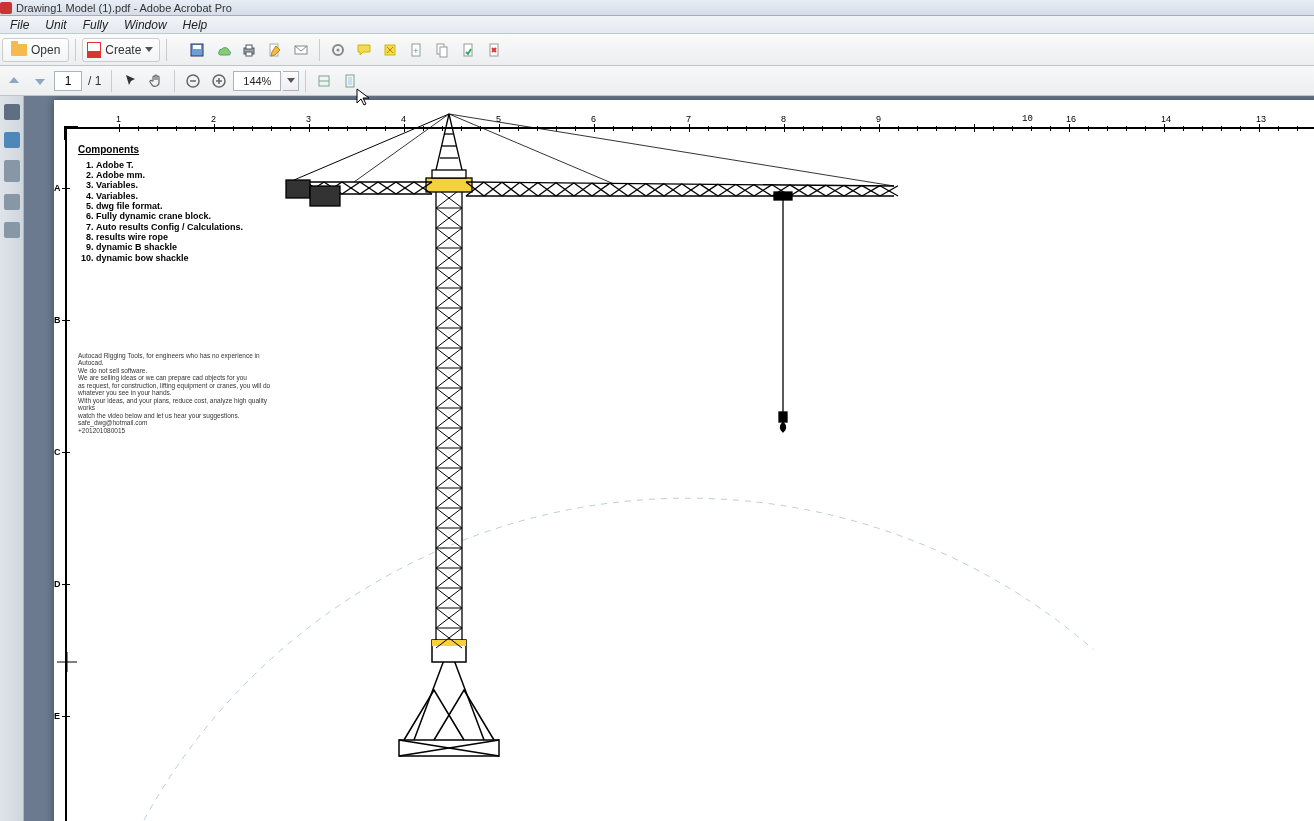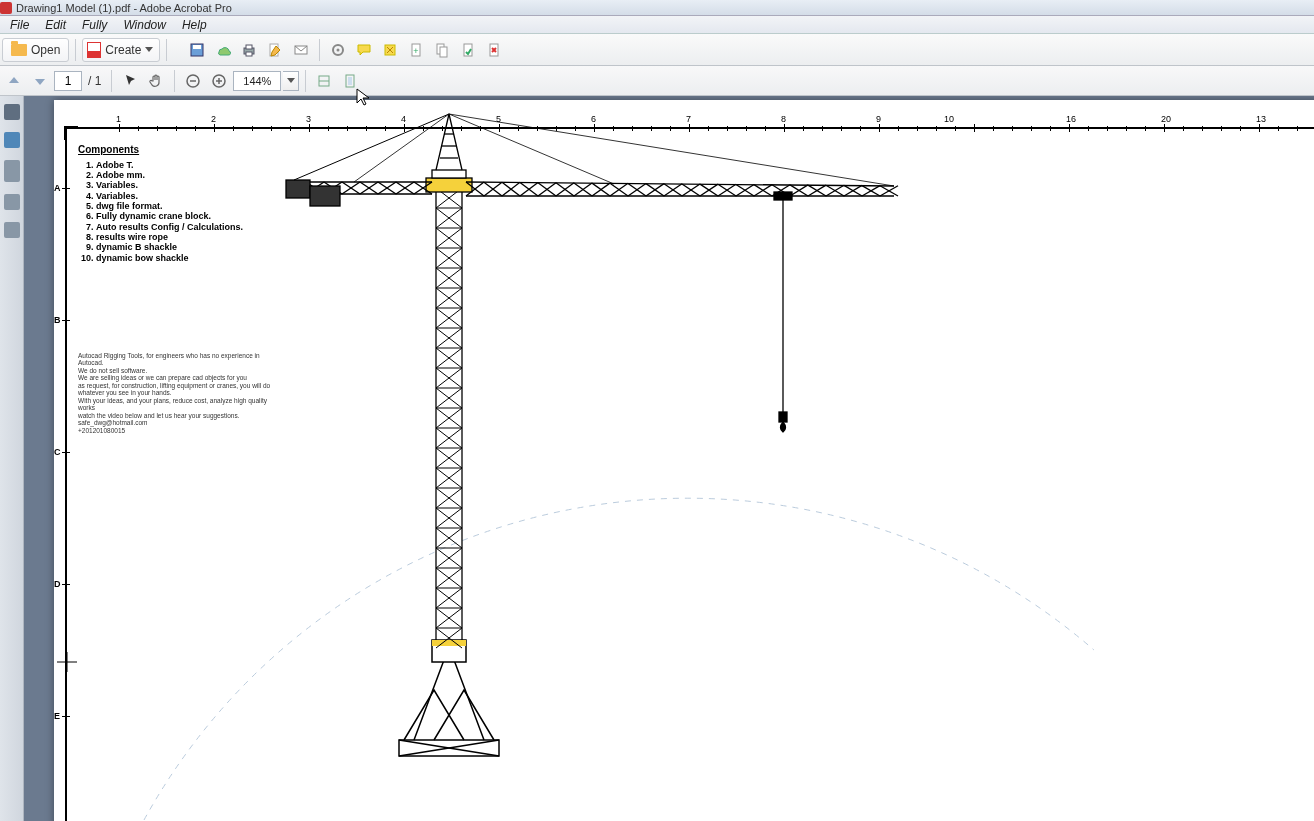--- a/index.html
+++ b/index.html
@@ -149,21 +149,21 @@
 </head>
 <body>
 
 <div class="titlebar">
   <div class="app-icon"></div>
   <span>Drawing1 Model (1).pdf - Adobe Acrobat Pro</span>
 </div>
 
 <div class="menubar">
   <span>File</span>
-  <span>Edit</span>
+  <span>Unit</span>
   <span>Fully</span>
   <span>Window</span>
   <span>Help</span>
 </div>
 
 <div class="toolbar">
   <div class="open-btn">
     <span class="folder-ic"></span>
     <span>Open</span>
   </div>
@@ -375,33 +375,33 @@
         <div class="ruler-tick" style="left: 844px; height: 5px; top: 26px;"></div>
         <div class="ruler-tick" style="left: 863px; height: 5px; top: 26px;"></div>
         <div class="ruler-tick" style="left: 882px; height: 5px; top: 26px;"></div>
         <div class="ruler-tick" style="left: 901px; height: 5px; top: 26px;"></div>
         <div class="ruler-num" style="left: 822px;">9</div>
         <div class="ruler-tick" style="left: 920px;"></div>
         <div class="ruler-tick" style="left: 939px; height: 5px; top: 26px;"></div>
         <div class="ruler-tick" style="left: 958px; height: 5px; top: 26px;"></div>
         <div class="ruler-tick" style="left: 977px; height: 5px; top: 26px;"></div>
         <div class="ruler-tick" style="left: 996px; height: 5px; top: 26px;"></div>
-        <div class="ruler-num" style="left: 890px;">10</div>
+        <div class="ruler-num" style="left: 968px; font-family: Liberation Mono, monospace;">10</div>
         <div class="ruler-tick" style="left: 1015px;"></div>
         <div class="ruler-tick" style="left: 1034px; height: 5px; top: 26px;"></div>
         <div class="ruler-tick" style="left: 1053px; height: 5px; top: 26px;"></div>
         <div class="ruler-tick" style="left: 1072px; height: 5px; top: 26px;"></div>
         <div class="ruler-tick" style="left: 1091px; height: 5px; top: 26px;"></div>
         <div class="ruler-num" style="left: 1012px;">16</div>
         <div class="ruler-tick" style="left: 1110px;"></div>
         <div class="ruler-tick" style="left: 1129px; height: 5px; top: 26px;"></div>
         <div class="ruler-tick" style="left: 1148px; height: 5px; top: 26px;"></div>
         <div class="ruler-tick" style="left: 1167px; height: 5px; top: 26px;"></div>
         <div class="ruler-tick" style="left: 1186px; height: 5px; top: 26px;"></div>
-        <div class="ruler-num" style="left: 1107px;">20</div>
+        <div class="ruler-num" style="left: 1107px;">14</div>
         <div class="ruler-tick" style="left: 1205px;"></div>
         <div class="ruler-tick" style="left: 1224px; height: 5px; top: 26px;"></div>
         <div class="ruler-tick" style="left: 1243px; height: 5px; top: 26px;"></div>
         <div class="ruler-num" style="left: 1202px;">13</div>
       </div>
     <div id="vruler-host">
         <div class="vruler-tick" style="top: 88px;"></div>
         <div class="vruler-lbl" style="top: 83px;">A</div>
         <div class="vruler-tick" style="top: 220px;"></div>
         <div class="vruler-lbl" style="top: 215px;">B</div>

